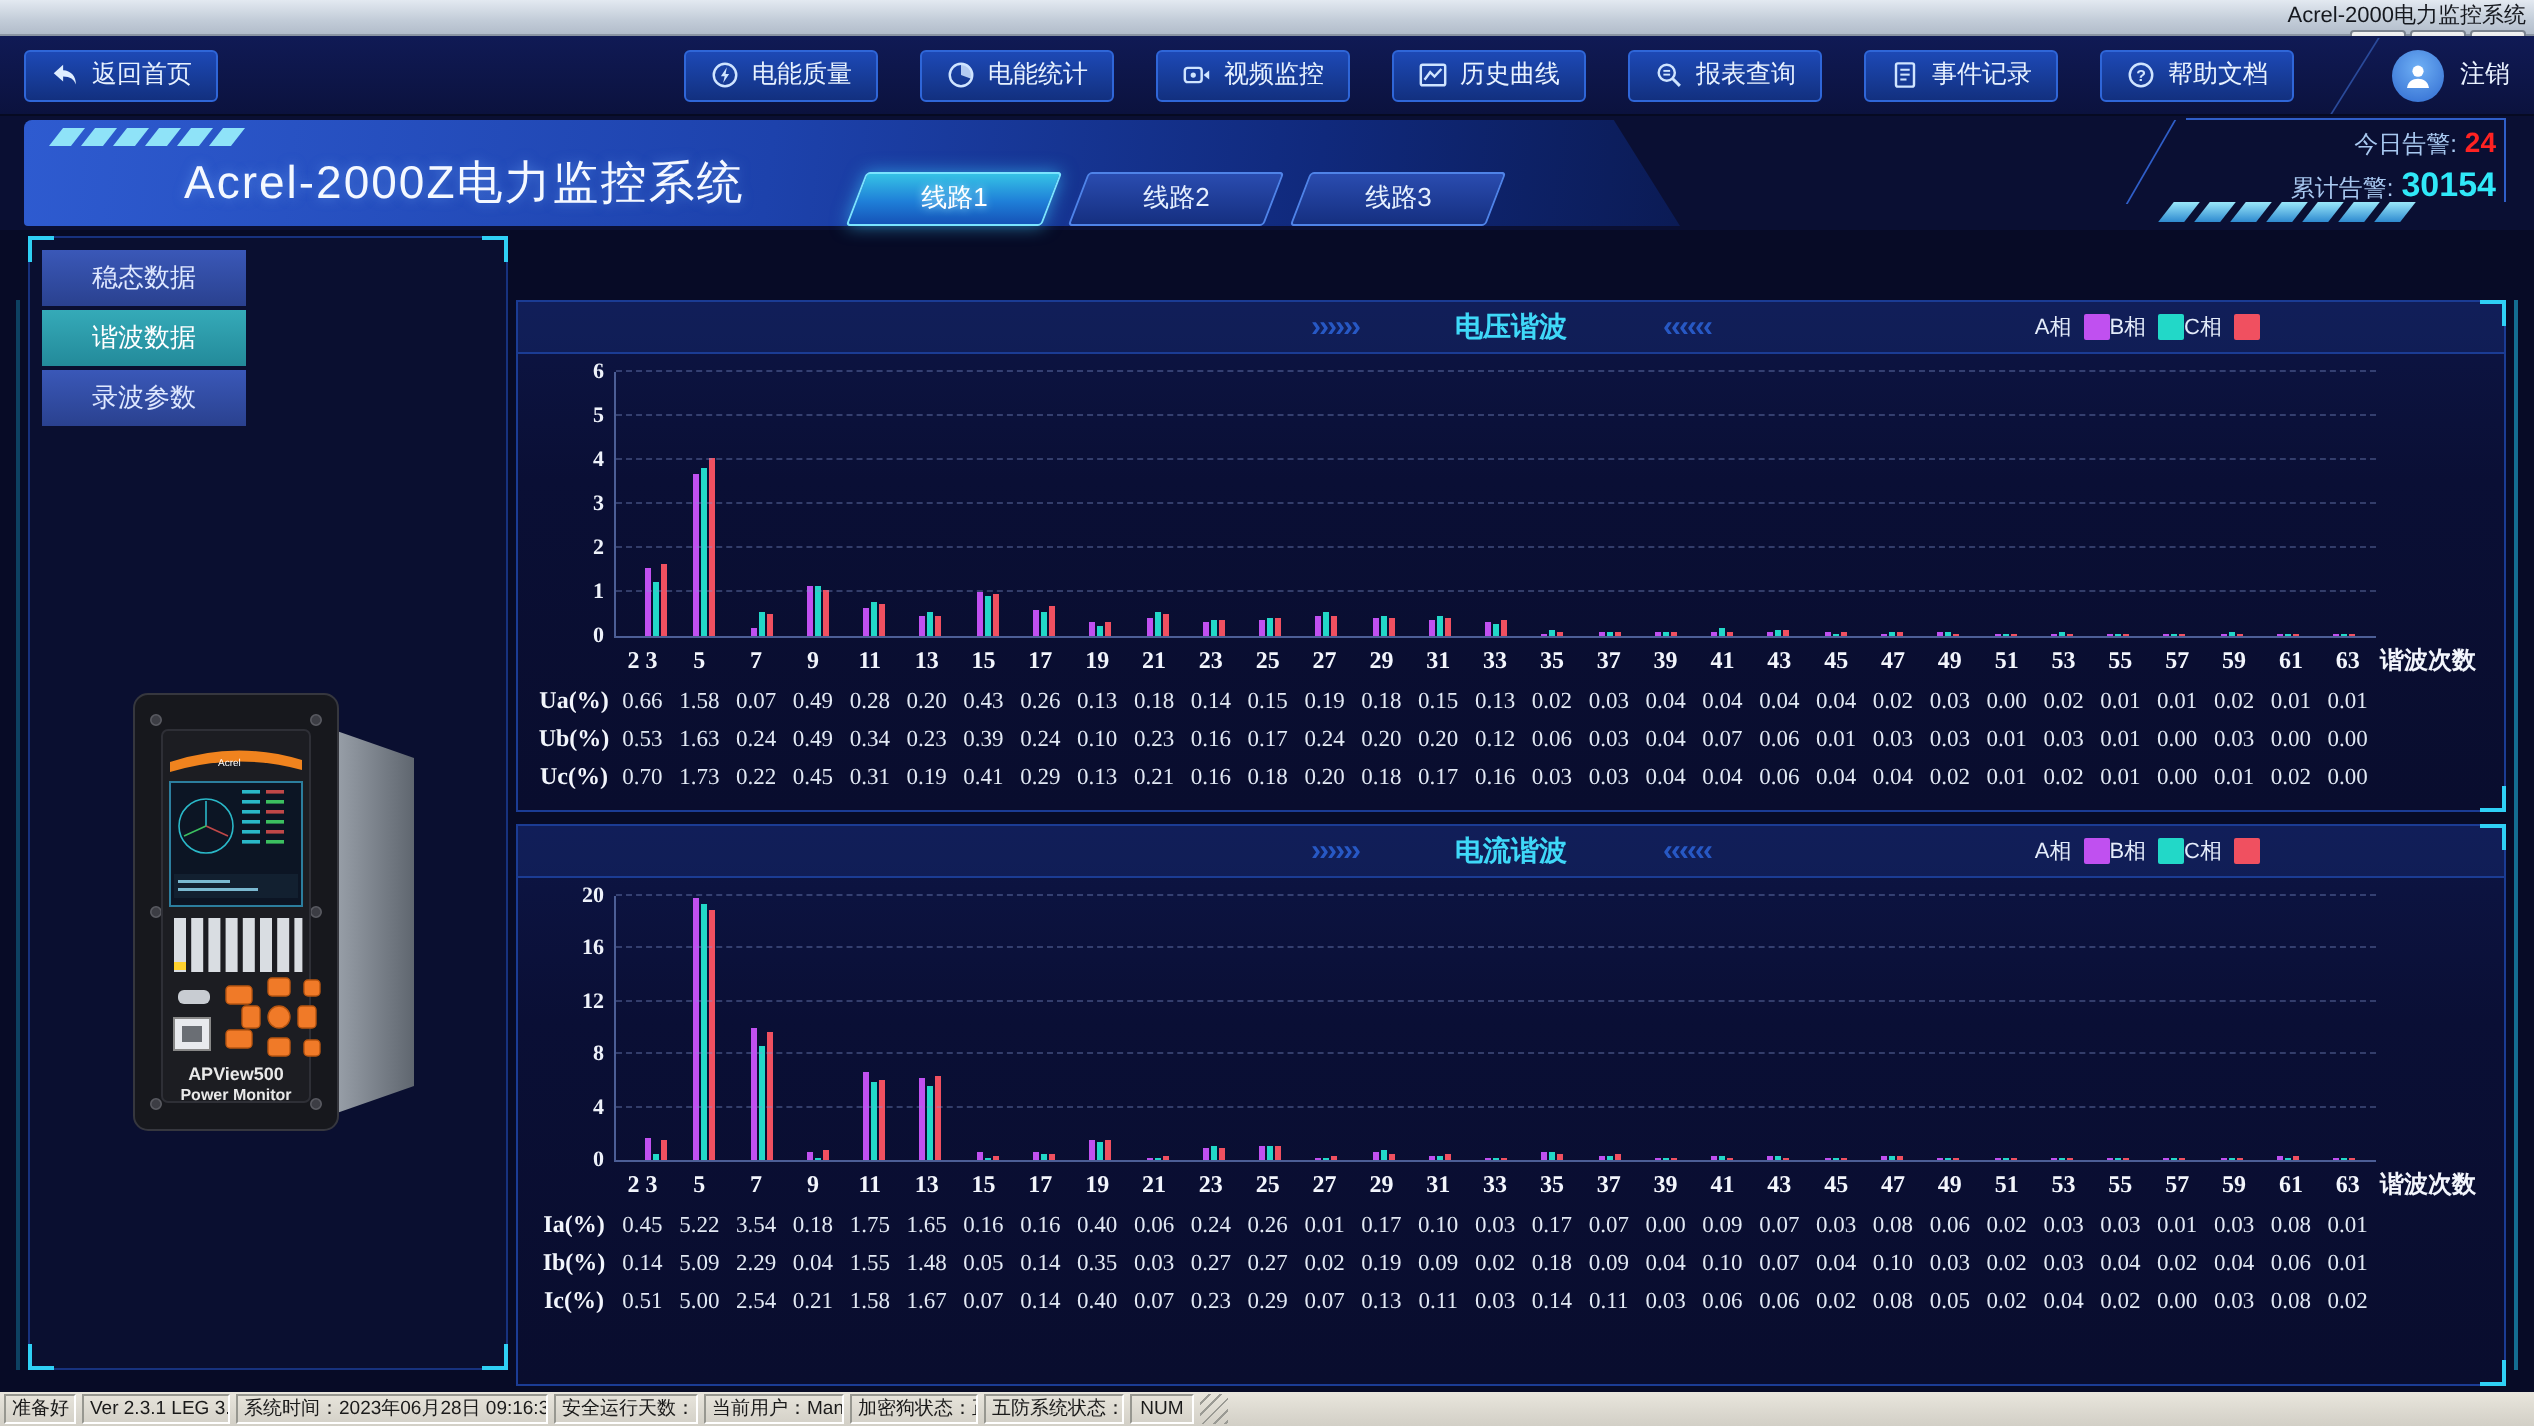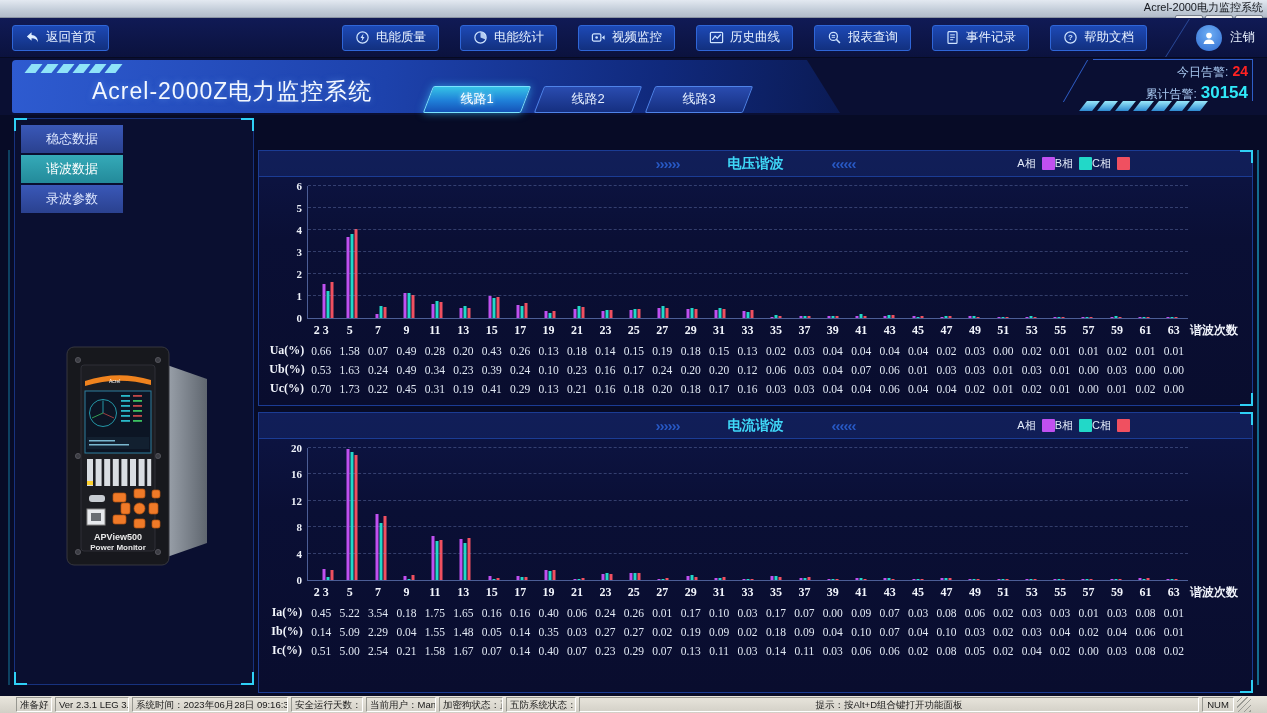--- a/index.html
+++ b/index.html
@@ -107,21 +107,21 @@
   .htable{margin-top:3px;}
   .trow{height:19px;}
   .tlabel{width:40px;flex:0 0 auto;text-align:center;font-family:"Liberation Serif",serif;
     font-weight:bold;font-size:12px;color:#f2f5fc;white-space:nowrap;}
   .tcell{font-family:"Liberation Serif",serif;font-size:11.5px;color:#e2e9f4;}
   .tunit{width:56px;flex:0 0 auto;}
   .edge-line{position:absolute;width:2px;background:#1fc0ea;opacity:.55;}
   
   .statusbar{position:absolute;left:0;bottom:0;width:100%;height:17px;
     background:linear-gradient(180deg,#e9e6dd,#d2cfc6);display:flex;align-items:stretch;
-    box-sizing:border-box;padding:1px 16px;font-size:9.5px;color:#1a1a1a;margin-top:40px;}
+    box-sizing:border-box;padding:1px 2px;font-size:9.5px;color:#1a1a1a;margin-top:40px;}
   .sbcell{border:1px solid;border-color:#979790 #ffffff #ffffff #979790;margin-right:3px;
     padding:0 3px;line-height:13px;white-space:nowrap;overflow:hidden;box-sizing:border-box;}
   .sbcell:nth-child(1){width:36px;}
   .sbcell:nth-child(2){width:74px;}
   .sbcell:nth-child(3){width:156px;}
   .sbcell:nth-child(4){width:72px;}
   .sbcell:nth-child(5){width:70px;}
   .sbcell:nth-child(6){width:64px;}
   .sbcell:nth-child(7){width:70px;}
   .sbhint{flex:1;text-align:center;}
@@ -1171,16 +1171,15 @@
 
 <div class="statusbar" id="statusbar">
 
 <div class="sbcell">准备好</div>
     <div class="sbcell">Ver 2.3.1 LEG 3.3.18</div>
     <div class="sbcell">系统时间：2023年06月28日  09:16:39  星期三</div>
     <div class="sbcell">安全运行天数： 128</div>
     <div class="sbcell">当前用户：Manager</div>
     <div class="sbcell">加密狗状态：正常</div>
     <div class="sbcell">五防系统状态：退出</div>
-    <div class="sbcell sbhint">提示：按Alt+D组合键打开功能面板</div>
     <div class="sbcell sbnum">NUM</div>
     <div class="sbgrip"></div>
   </div>
 
 </body></html>

